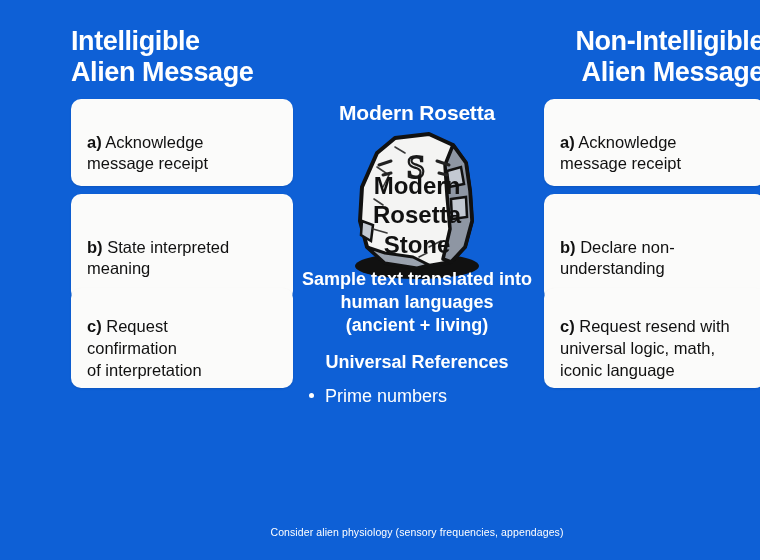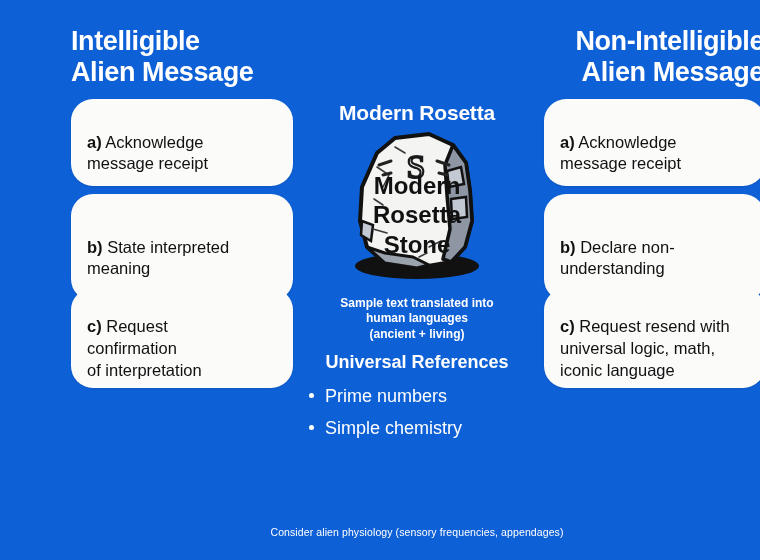--- a/index.html
+++ b/index.html
@@ -41,21 +41,21 @@
   #heading-right {
     right: 33px;
     top: 26px;
     text-align: right;
   }
 
   
   .card {
     position: absolute;
     background: #fbfbfa;
-    border-radius: 22px;
+    border-radius: 10px;
     box-sizing: border-box;
     padding: 0 16px;
     display: flex;
     align-items: center;
     box-shadow: 0 1px 2px rgba(0,0,0,0.10);
   }
   .card-text {
     color: #111111;
     font-size: 16.5px;
     line-height: 1.32;
@@ -105,25 +105,25 @@
     font-size: 24px;
     line-height: 1.22;
     white-space: pre-line;
     pointer-events: none;
   }
 
   .caption {
     position: absolute;
     left: 260px;
     width: 240px;
-    top: 296px;
-    text-align: center;
-    color: #ffffff;
-    font-weight: bold;
-    font-size: 12px;
+    top: 268px;
+    text-align: center;
+    color: #ffffff;
+    font-weight: bold;
+    font-size: 18px;
     line-height: 1.28;
     white-space: pre-line;
   }
 
   .refs-title {
     position: absolute;
     left: 260px;
     width: 240px;
     top: 352px;
     text-align: center;
@@ -248,24 +248,20 @@
 human languages
 (ancient + living)</div>
 
     <div class="refs-title">Universal References</div>
 
     <ul class="refs-list">
       <li>
         <span class="bullet-dot"></span>
         <span>Prime numbers</span>
       </li>
-      <li>
-        <span class="bullet-dot"></span>
-        <span>Simple chemistry</span>
-      </li>
     </ul>
   </div>
 
   <div class="col-right">
     <div class="col-heading" id="heading-right">Non-Intelligible
 Alien Message</div>
 
     <div class="card c1">
       <div class="card-text">
         <b>a)</b><span> Acknowledge

